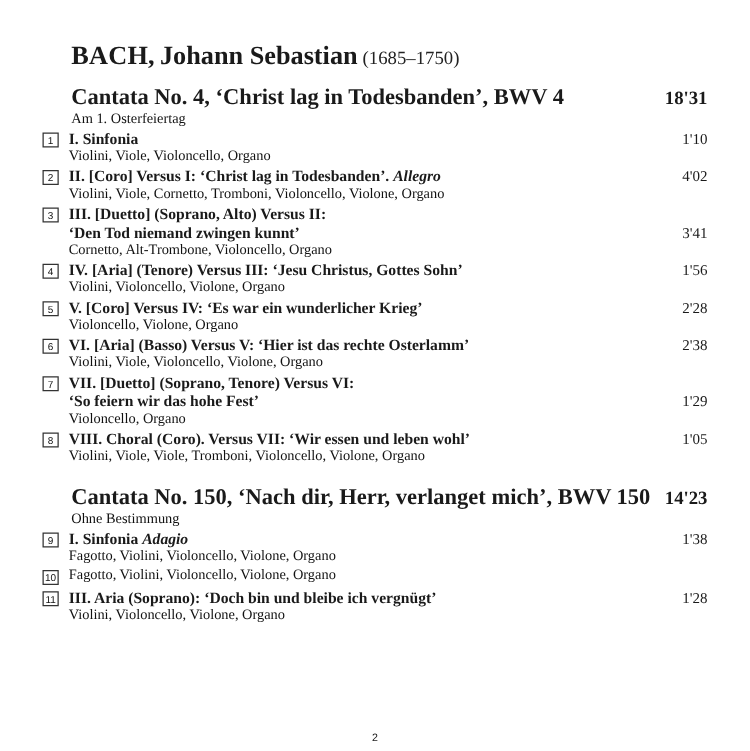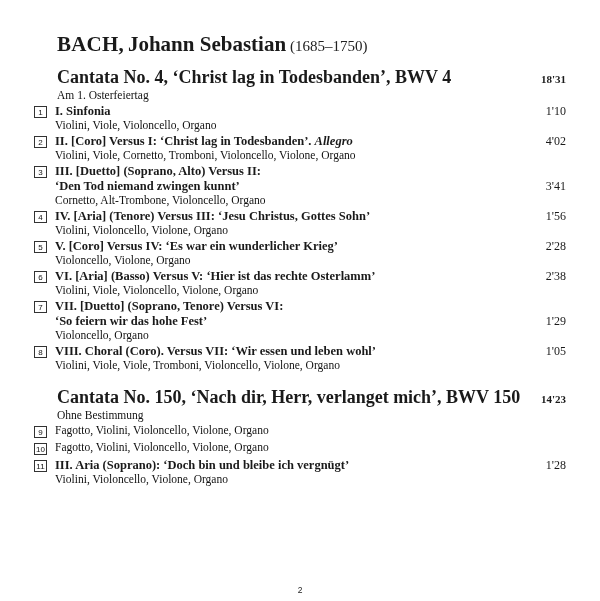--- a/index.html
+++ b/index.html
@@ -45,21 +45,21 @@
     display: flex;
     align-items: baseline;
     margin: 0 0 0 23px;
   }
   .work-header .wtitle {
     font-size: 18px;
     font-weight: bold;
     flex: 1 1 auto;
   }
   .work-header .wtime {
-    font-size: 11px;
+    font-size: 15px;
     font-weight: bold;
     flex: 0 0 auto;
     text-align: center;
     white-space: nowrap;
   }
   .work-sub {
     font-size: 11.5px;
     margin: 1px 0 2px 23px;
     color: #111;
   }
@@ -246,20 +246,24 @@
   <div class="work">
     <div class="work-header">
       <div class="wtitle">Cantata No. 150, ‘Nach dir, Herr, verlanget mich’, BWV 150</div>
       <div class="wtime">14'23</div>
     </div>
     <div class="work-sub">Ohne Bestimmung</div>
 
     <div class="track">
       <div class="tracknum">9</div>
       <div class="tbody">
+        <div class="tline">
+          <div class="ttitle"><span>I. Sinfonia</span> <span class="ital">Adagio</span></div>
+          <div class="ttime">1'38</div>
+        </div>
         <div class="scoring">Fagotto, Violini, Violoncello, Violone, Organo</div>
       </div>
     </div>
 
     <div class="track">
       <div class="tracknum">10</div>
       <div class="tbody">
         <div class="scoring">Fagotto, Violini, Violoncello, Violone, Organo</div>
       </div>
     </div>

